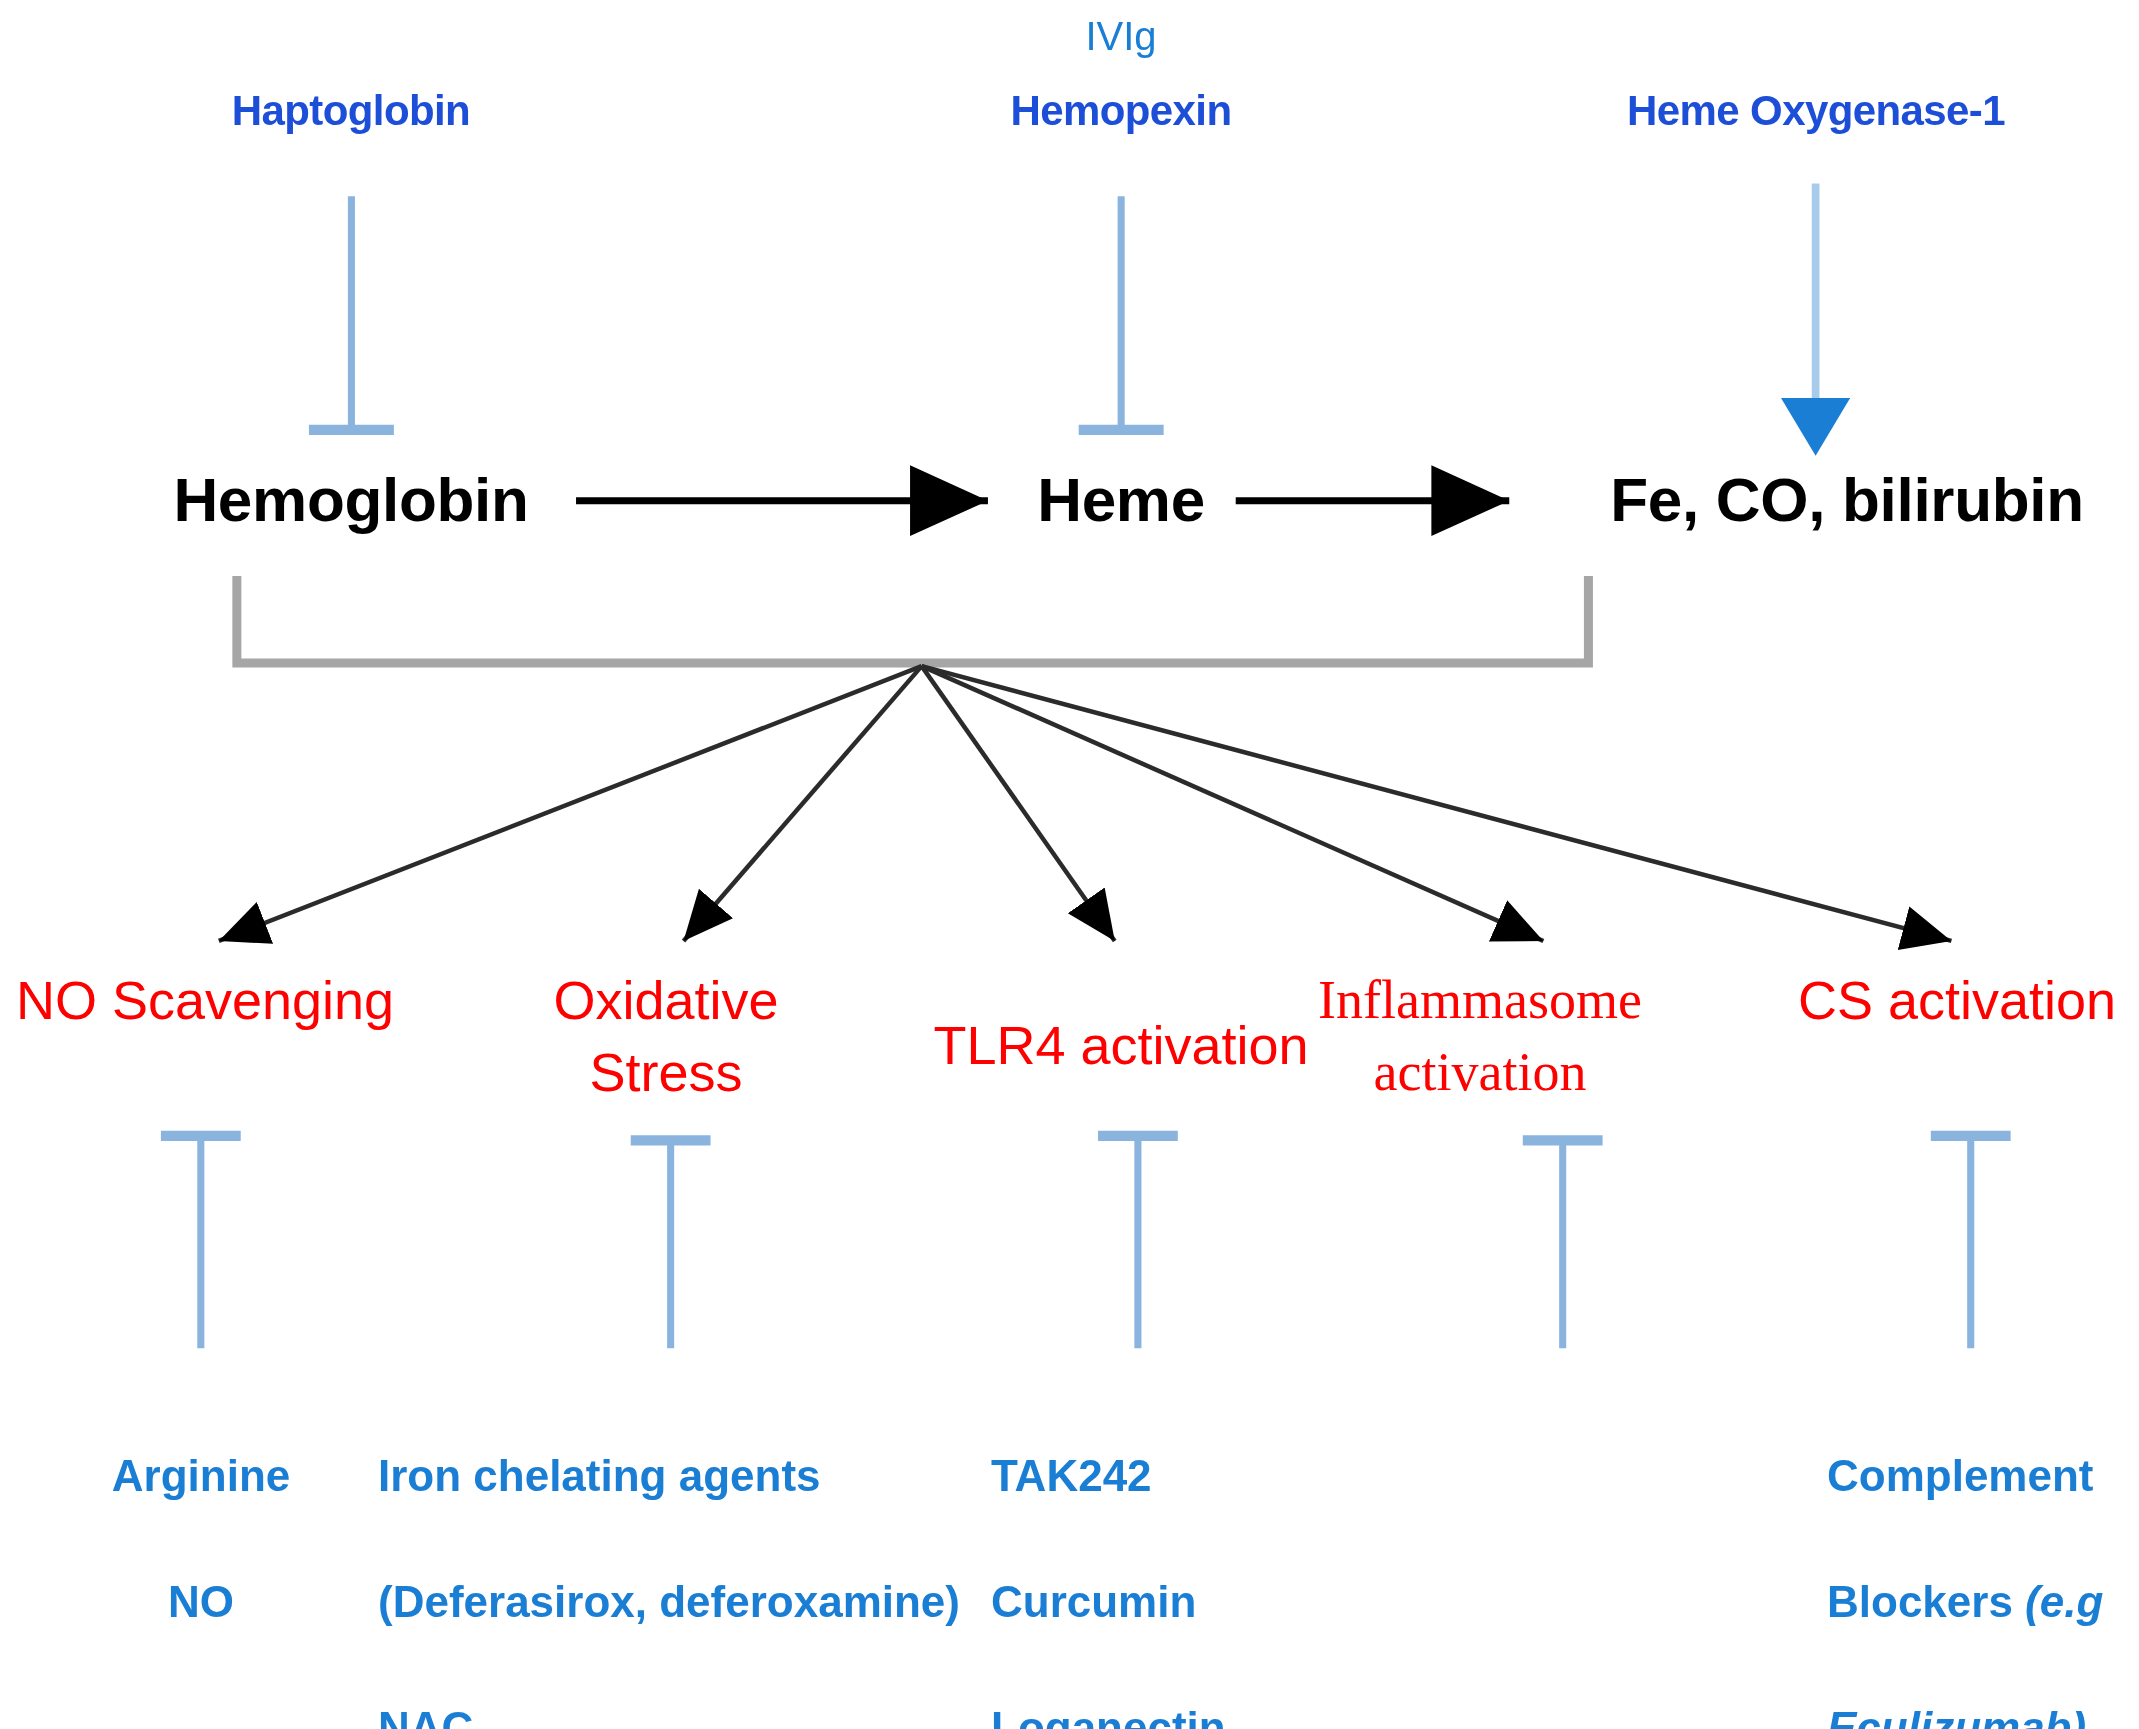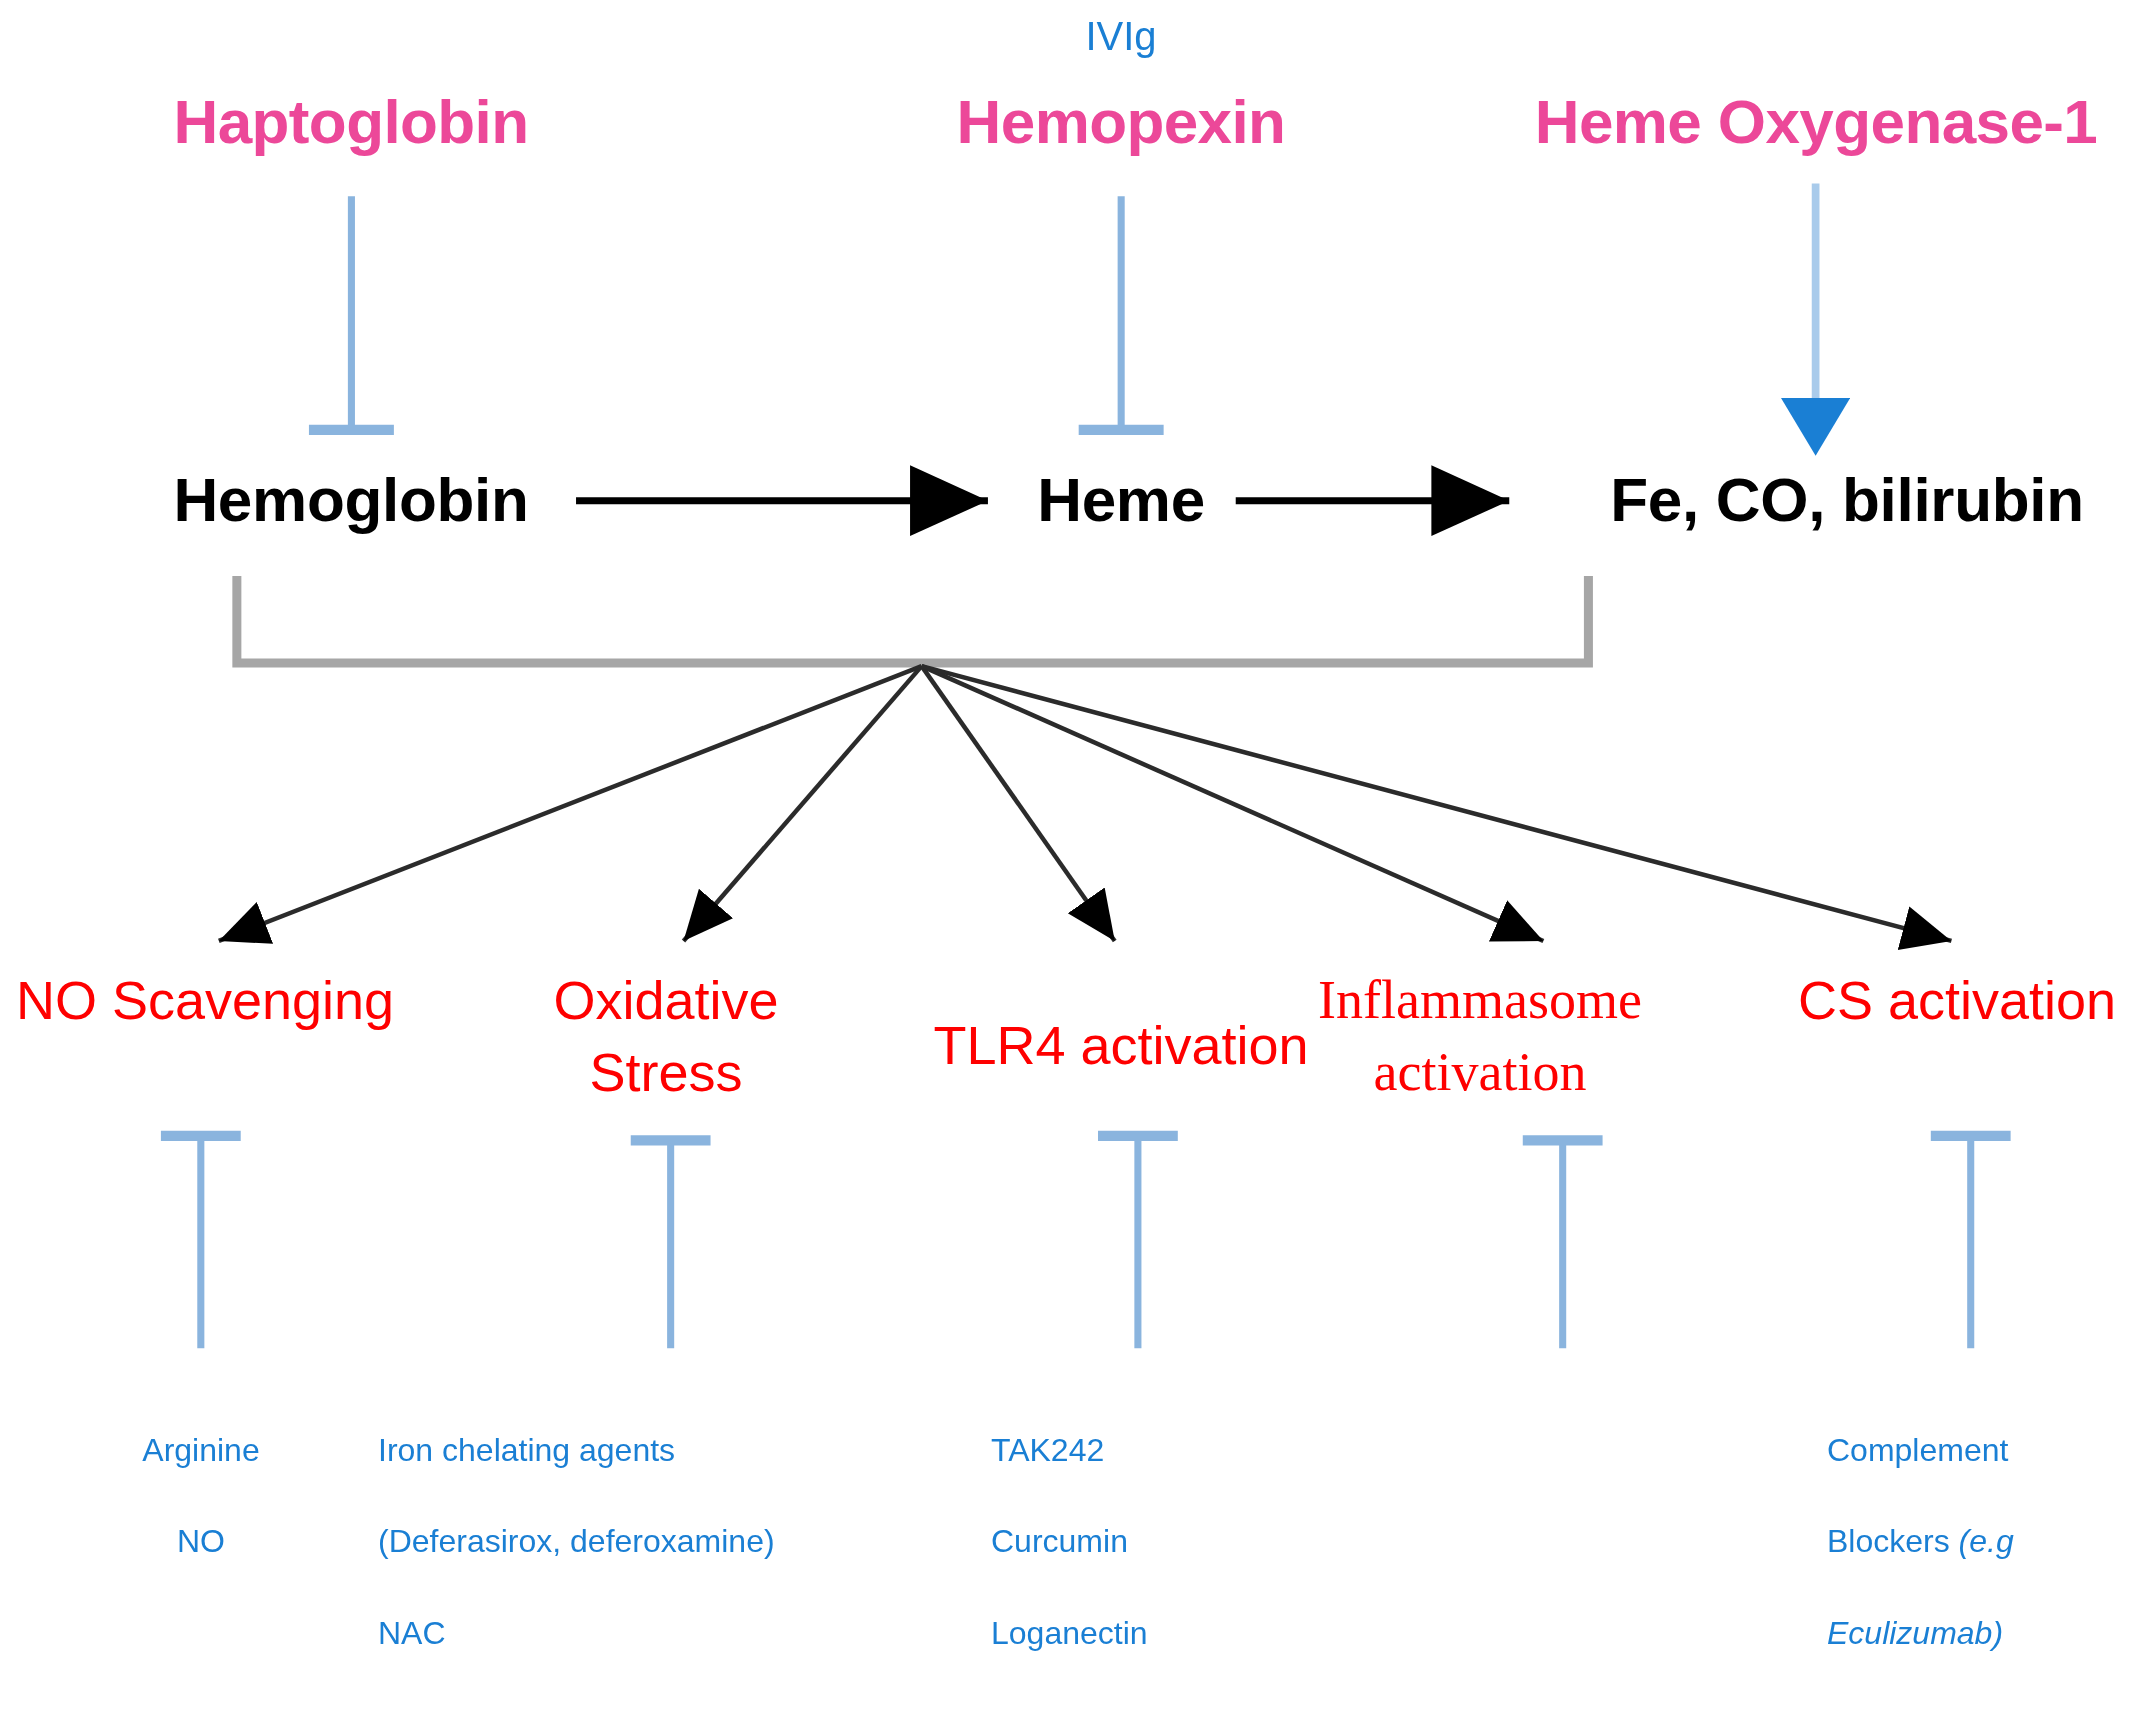--- a/index.html
+++ b/index.html
@@ -20,23 +20,23 @@
     left:0; top:0;
     width:2140px; height:1730px;
     pointer-events:none;
   }
   .node{
     position:absolute;
     white-space:nowrap;
     line-height:1.12;
   }
   .blue-head{
-    color:#ec4899;
+    color:#1d4ed8;
     font-weight:bold;
-    font-size:62px;
+    font-size:42px;
     letter-spacing:-0.6px;
   }
   .blue-small{
     color:#1a7fd4;
     font-weight:normal;
     font-size:40px;
   }
   .black-node{
     color:#000000;
     font-weight:bold;
@@ -45,22 +45,22 @@
   }
   .red-node{
     color:#fe0000;
     font-weight:normal;
     font-size:54px;
     line-height:1.33;
     text-align:center;
   }
   .drug-list{
     color:#1a7fd4;
-    font-weight:normal;
-    font-size:32px;
+    font-weight:bold;
+    font-size:44px;
     line-height:1.43;
     white-space:pre-line;
   }
   .drug-list .ital{ font-style:italic; }
   .centered{ transform:translateX(-50%); text-align:center; }
 </style>
 </head>
 <body>
 
 <div id="stage">

